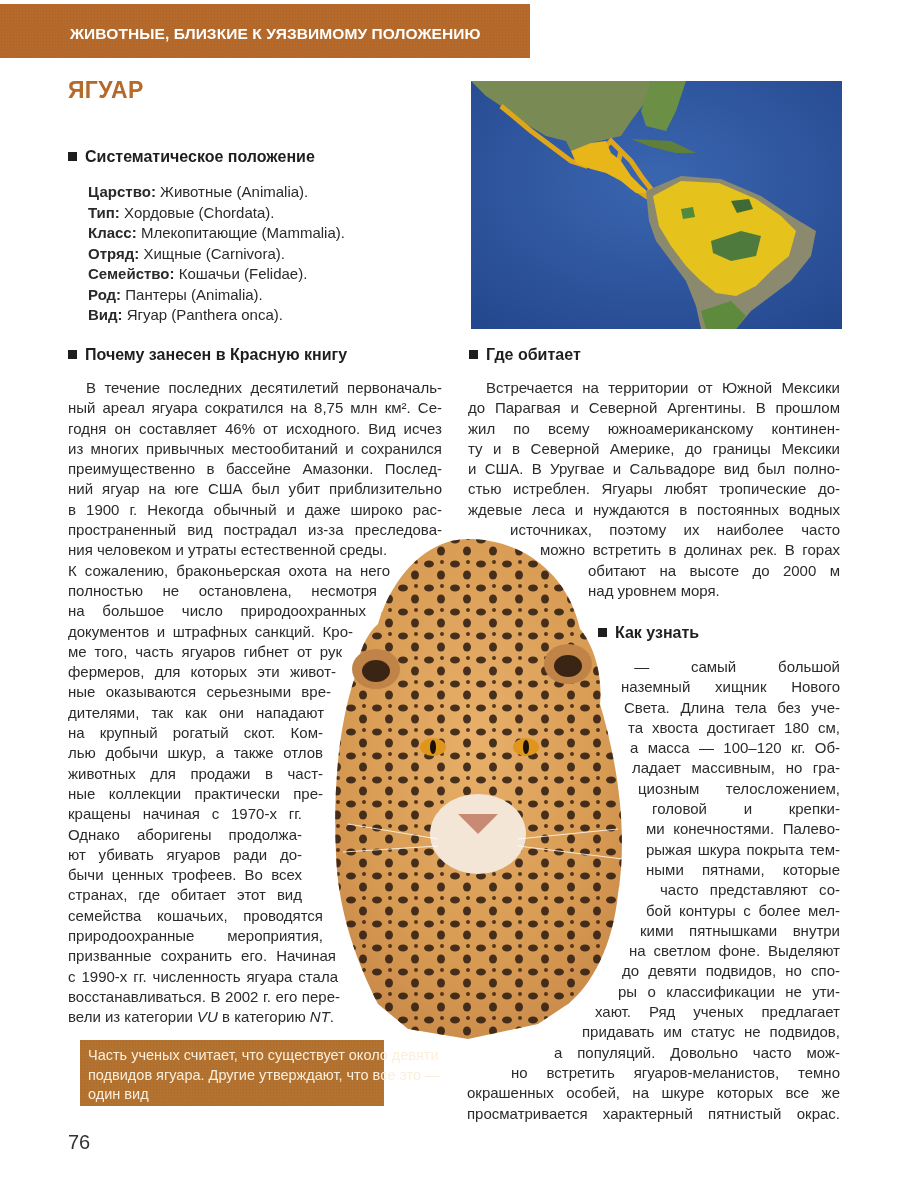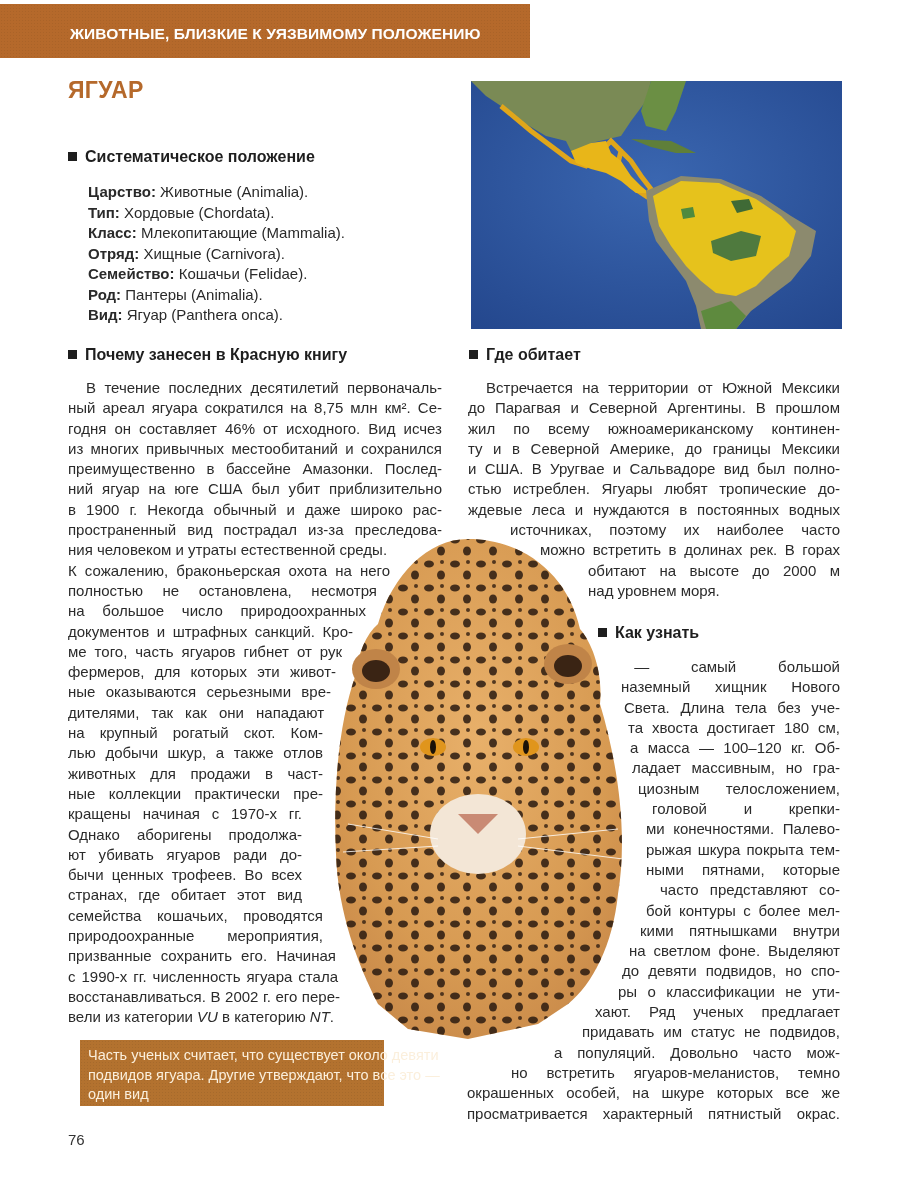--- a/index.html
+++ b/index.html
@@ -44,21 +44,21 @@
       left: 68px; top: 1040px; width: 304px; height: 66px;
       background: #b3722f;
       background-image: radial-gradient(rgba(0,0,0,0.07) 1px, transparent 1px);
       background-size: 3px 3px;
       margin-left: 12px;
     }
     .caption-box div {
       position: absolute; left: 8px; top: 6px; width: 360px;
       color: #fbefdc; font-size: 14.5px; line-height: 19.5px;
     }
-    .page-num { left: 68px; top: 1131px; font-size: 15px; color: #333; }
+    .page-num { left: 68px; top: 1131px; font-size: 20px; color: #333; }
     .jaguar { left: 318px; top: 534px; width: 320px; height: 510px; }
     i { font-style: italic; }
   </style>
 </head>
 <body>
 
 <div class="abs header-band">
   <span>ЖИВОТНЫЕ, БЛИЗКИЕ К УЯЗВИМОМУ ПОЛОЖЕНИЮ</span>
 </div>
 

